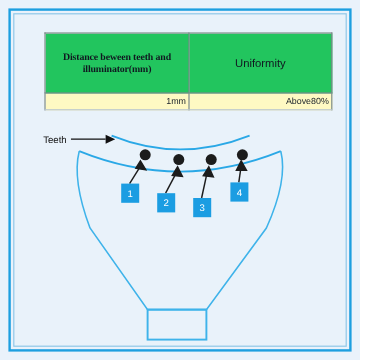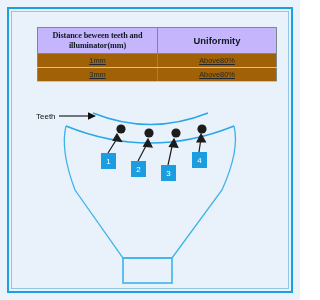--- a/index.html
+++ b/index.html
@@ -36,53 +36,52 @@
   #data-table {
     position: absolute;
     left: 37px; top: 27px;
     width: 229px;
     border-collapse: collapse;
     border: 1px solid #7a8a8a;
     background: #ffffff;
     table-layout: fixed;
   }
   #data-table th {
-    background: #c4b5fd;
+    background: #22c55e;
     color: #101820;
     border: 1px solid #7a8a8a;
-    padding: 3px 2px;
+    padding: 15px 2px;
     text-align: center;
     vertical-align: middle;
     line-height: 1.18;
   }
   #data-table th.col-distance {
     width: 115px;
     font-family: "Liberation Serif", serif;
     font-weight: bold;
     font-size: 8.2px;
     letter-spacing: -0.1px;
   }
   #data-table th.col-uniformity {
     width: 114px;
     font-family: "Liberation Sans", sans-serif;
-    font-weight: bold;
+    font-weight: normal;
     font-size: 9.4px;
   }
   #data-table td {
     border: 1px solid #b9c6cf;
     border-left-color: #7a8a8a;
     border-right-color: #7a8a8a;
-    background: #a16207;
+    background: #fef9c3;
     color: #20282e;
     font-size: 7.4px;
-    text-align: center;
+    text-align: right;
     padding: 1px 2px;
     height: 11px;
     line-height: 1.1;
-    text-decoration: underline;
   }
 
   
   #teeth-callout {
     position: absolute;
     left: 36px; top: 111px;
     display: flex;
     align-items: center;
     gap: 3px;
   }
@@ -132,24 +131,20 @@
       <tr>
         <th class="col-distance">Distance beween teeth and illuminator(mm)</th>
         <th class="col-uniformity">Uniformity</th>
       </tr>
     </thead>
     <tbody>
       <tr>
         <td>1mm</td>
         <td>Above80%</td>
       </tr>
-      <tr>
-        <td>3mm</td>
-        <td>Above80%</td>
-      </tr>
     </tbody>
   </table>
 
   <div id="teeth-callout">
     <span id="teeth-label">Teeth</span>
     <svg width="38" height="10">
       <line x1="0" y1="5" x2="29" y2="5" stroke="#111111" stroke-width="1.1"></line>
       <polygon points="29,1.2 37,5 29,8.8" fill="#111111"></polygon>
     </svg>
   </div>

